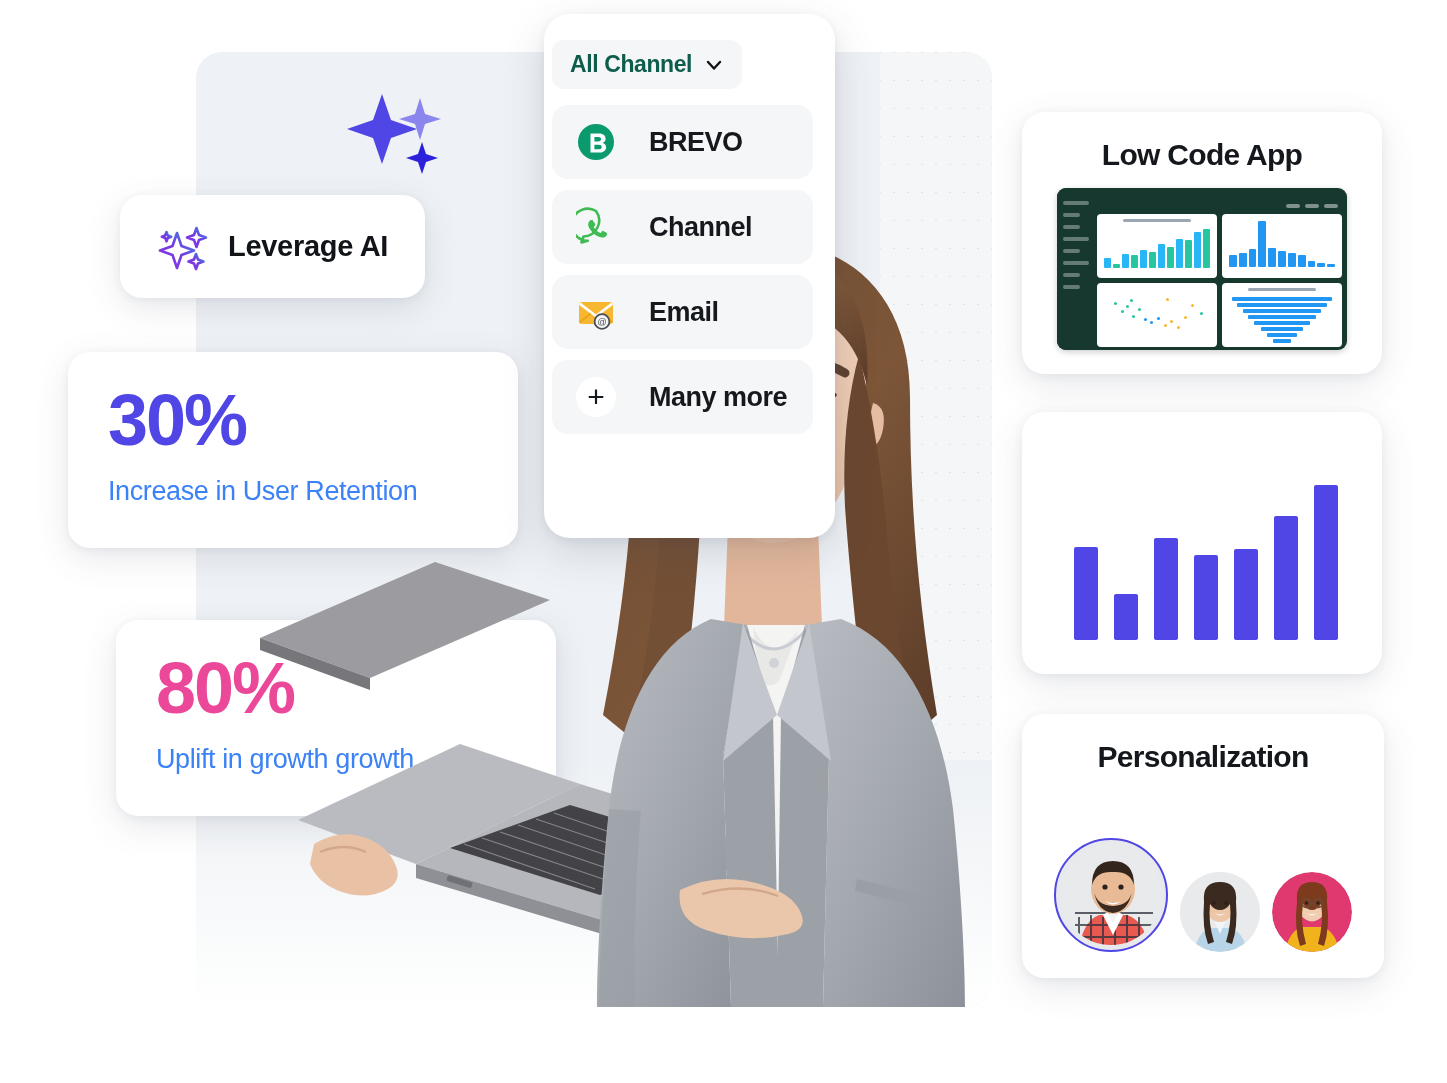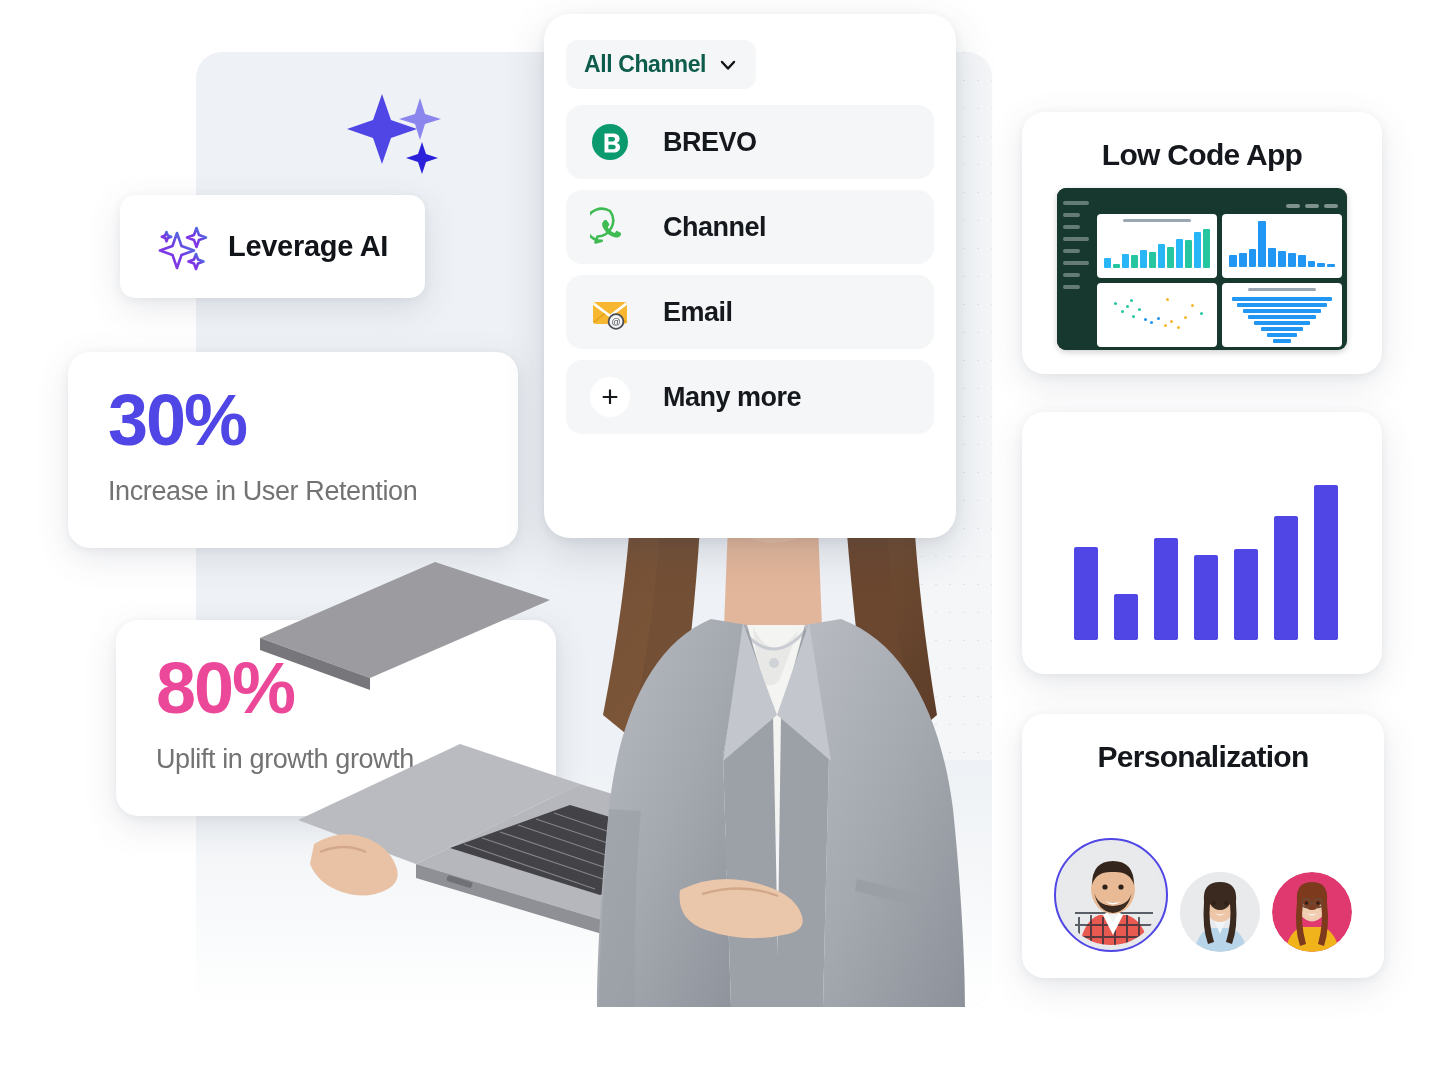--- a/index.html
+++ b/index.html
@@ -47,41 +47,41 @@
   .card {
     position: absolute;
     background: #ffffff;
     border-radius: 22px;
     box-shadow: 0 10px 34px rgba(70,80,100,.13), 0 2px 8px rgba(70,80,100,.07);
   }
 
   
   #leverage-ai {
     left: 120px; top: 195px; width: 305px; height: 103px;
-    border-radius: 15px;
+    border-radius: 22px;
     display: flex; align-items: center; gap: 18px; padding-left: 38px;
   }
   #leverage-ai .label {
     font-size: 29px; font-weight: 700; color: #111418; letter-spacing: -.3px;
   }
 
   
   #stat-retention { left: 68px; top: 352px; width: 450px; height: 196px; padding: 34px 40px; }
   #stat-revenue   { left: 116px; top: 620px; width: 440px; height: 196px; padding: 34px 40px; }
   .stat-value {
     font-size: 72px; font-weight: 700; letter-spacing: -2px; line-height: .95;
   }
   .stat-label {
-    margin-top: 22px; font-size: 27px; font-weight: 400; color: #737373; letter-spacing: -.4px;
+    margin-top: 22px; font-size: 27px; font-weight: 400; color: #3b82f6; letter-spacing: -.4px;
   }
 
   
   #channel-panel {
-    left: 544px; top: 14px; width: 412px; height: 524px;
-    border-radius: 26px; padding: 26px 22px 0 22px;
+    left: 544px; top: 14px; width: 291px; height: 524px;
+    border-radius: 26px; padding: 26px 22px 0 8px;
     box-shadow: 0 14px 40px rgba(60,70,90,.17), 0 3px 10px rgba(60,70,90,.08);
     overflow: hidden;
   }
   #channel-select {
     display: inline-flex; align-items: center; gap: 12px;
     background: #f4f6f7; border-radius: 12px;
     padding: 11px 18px; margin-bottom: 16px;
   }
   #channel-select .sel-text {
     font-size: 23px; font-weight: 700; color: #0e5c4c; letter-spacing: -.4px;

